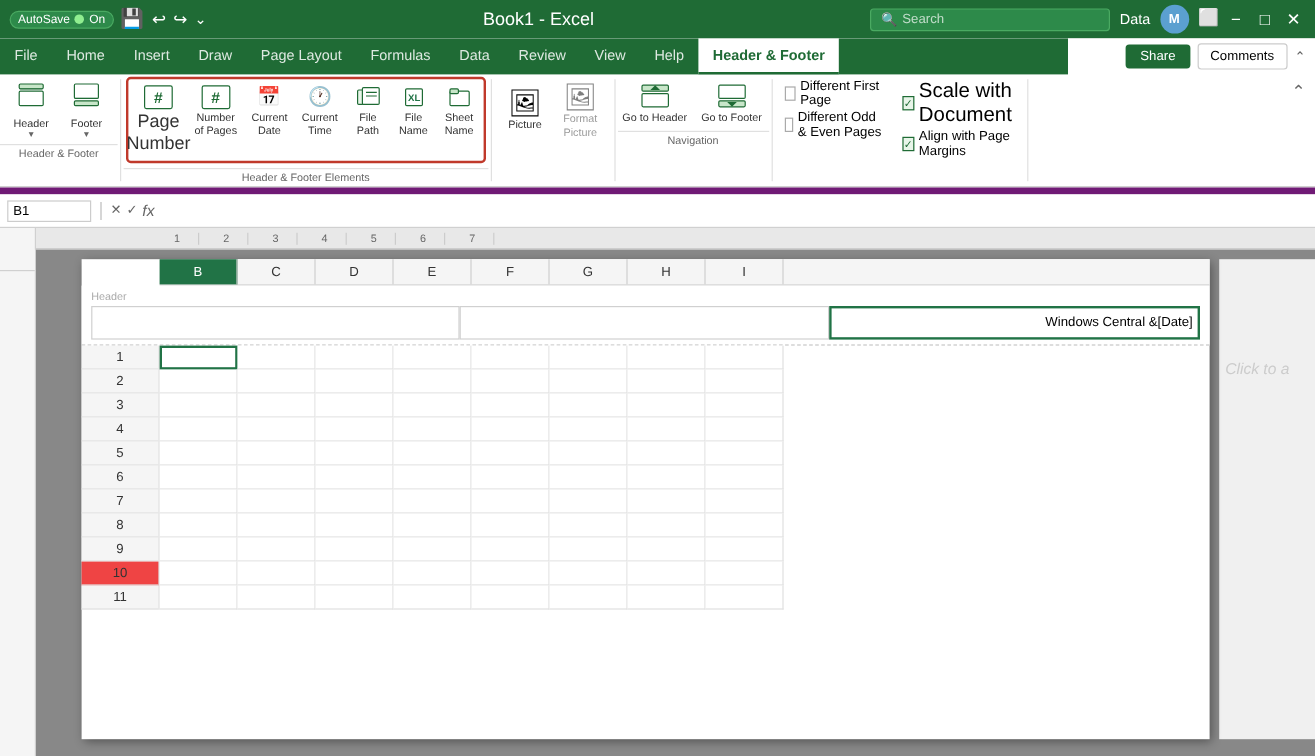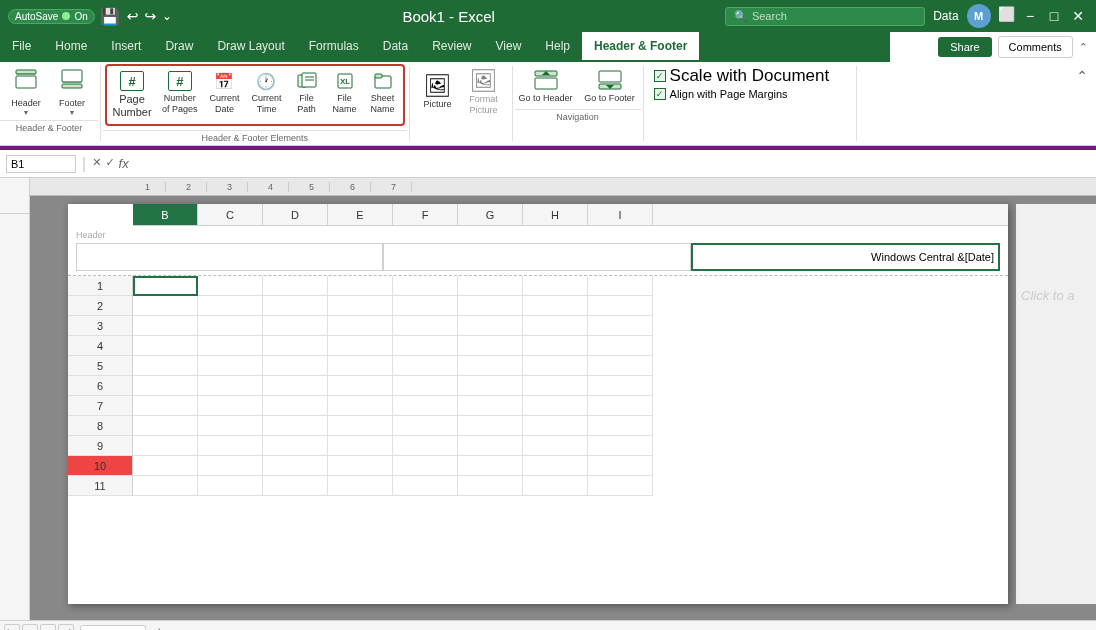--- a/index.html
+++ b/index.html
@@ -19,21 +19,21 @@
     .autosave-toggle { background: #2d8a4a; border: 1px solid #4aaa62; border-radius: 10px; padding: 1px 6px; font-size: 10px; color: white; display: flex; align-items: center; gap: 4px; }
     .toggle-dot { width: 8px; height: 8px; border-radius: 50%; background: #90ee90; }
     .title-bar-title { font-size: 15px; flex: 1; text-align: center; }
     .title-bar-right { display: flex; align-items: center; gap: 8px; }
     .search-box { background: #2d8a4a; border: 1px solid #4aaa62; border-radius: 3px; padding: 2px 8px; color: white; font-size: 11px; width: 200px; display: flex; align-items: center; gap: 4px; }
     .title-controls { display: flex; gap: 4px; }
     .title-btn { width: 20px; height: 20px; background: transparent; border: none; color: white; cursor: pointer; font-size: 14px; display: flex; align-items: center; justify-content: center; }
     .user-avatar { width: 24px; height: 24px; border-radius: 50%; background: #5ba0d0; display: flex; align-items: center; justify-content: center; font-size: 11px; font-weight: bold; color: white; }
 
     
-    .ribbon { background: #fff; border-bottom: 4px solid #701a75; }
+    .ribbon { background: #fff; border-bottom: 6px solid #701a75; }
     .ribbon-tabs { background: #1f6b35; display: flex; height: 30px; }
     .ribbon-tab { padding: 0 12px; color: rgba(255,255,255,0.85); cursor: pointer; display: flex; align-items: center; font-size: 12px; border-bottom: 2px solid transparent; }
     .ribbon-tab.active { background: white; color: #1f6b35; font-weight: 600; border-bottom: 2px solid #1f6b35; }
     .ribbon-btn { display: flex; flex-direction: column; align-items: center; justify-content: flex-start; padding: 3px 5px; cursor: pointer; border-radius: 3px; min-width: 36px; max-width: 46px; }
     .ribbon-btn .label { font-size: 9px; color: #333; text-align: center; line-height: 1.2; margin-top: 2px; white-space: nowrap; }
     .ribbon-btn-large { display: flex; flex-direction: column; align-items: center; padding: 2px 6px; cursor: pointer; border-radius: 3px; min-width: 40px; }
     .ribbon-btn-large .label { font-size: 9px; color: #333; text-align: center; line-height: 1.2; }
     .share-btn { background: #1f6b35; color: white; border: none; border-radius: 3px; padding: 4px 12px; cursor: pointer; font-size: 11px; display: flex; align-items: center; gap: 4px; margin-left: 40px; }
     .comments-btn { background: white; border: 1px solid #ccc; border-radius: 3px; padding: 4px 10px; cursor: pointer; font-size: 11px; }
 
@@ -105,21 +105,21 @@
   </div>
 </div>
 
 <div class="ribbon">
   <div class="ribbon-top">
     <div class="ribbon-tabs" style="flex:1;">
       <div class="ribbon-tab">File</div>
       <div class="ribbon-tab">Home</div>
       <div class="ribbon-tab">Insert</div>
       <div class="ribbon-tab">Draw</div>
-      <div class="ribbon-tab">Draw Layout</div>
+      <div class="ribbon-tab">Page Layout</div>
       <div class="ribbon-tab">Formulas</div>
       <div class="ribbon-tab">Data</div>
       <div class="ribbon-tab">Review</div>
       <div class="ribbon-tab">View</div>
       <div class="ribbon-tab">Help</div>
       <div class="ribbon-tab active">Header &amp; Footer</div>
     </div>
     <div style="display:flex; align-items:center; background:white; padding:0 8px; gap:6px;">
       <button class="share-btn">Share</button>
       <button class="comments-btn">Comments</button>
@@ -158,21 +158,21 @@
       </div>
       <div class="ribbon-section-label">Header &amp; Footer</div>
     </div>
 
     <div class="separator"></div>
 
     <div class="ribbon-section">
       <div style="border: 2px solid #c0392b; border-radius: 4px; padding: 2px; display:flex; gap:2px; margin:2px;">
         <div class="ribbon-btn">
           <div style="width:24px;height:20px;border:1px solid #1f6b35;display:flex;align-items:center;justify-content:center;font-size:13px;font-weight:bold;color:#1f6b35;border-radius:2px;">#</div>
-          <div class="label" style="font-size:11px;">Page<br>Number</div>
+          <div class="label" style="font-size:15px;">Page<br>Number</div>
         </div>
         <div class="ribbon-btn">
           <div style="width:24px;height:20px;border:1px solid #1f6b35;display:flex;align-items:center;justify-content:center;font-size:13px;font-weight:bold;color:#1f6b35;border-radius:2px;">#</div>
           <div class="label" style="font-size:9px;">Number<br>of Pages</div>
         </div>
         <div class="ribbon-btn">
           <div style="width:24px;height:20px;display:flex;align-items:center;justify-content:center;font-size:16px;">📅</div>
           <div class="label" style="font-size:9px;">Current<br>Date</div>
         </div>
         <div class="ribbon-btn">
@@ -255,20 +255,30 @@
 Footer</div>
         </div>
       </div>
       <div class="nav-section-label">Navigation</div>
     </div>
 
     <div class="separator"></div>
 
     <div class="options-section">
       <div class="options-section-items">
+        <div class="options-col">
+          <div class="option-item">
+            <div class="checkbox"></div>
+            <span style="font-size:11px;">Different First Page</span>
+          </div>
+          <div class="option-item">
+            <div class="checkbox"></div>
+            <span style="font-size:11px;">Different Odd &amp; Even Pages</span>
+          </div>
+        </div>
         <div class="options-col">
           <div class="option-item">
             <div class="checkbox checked" style="border-color:#1f6b35; background:#e8f5e9;"></div>
             <span style="font-size:17px;">Scale with Document</span>
           </div>
           <div class="option-item">
             <div class="checkbox checked" style="border-color:#1f6b35; background:#e8f5e9;"></div>
             <span style="font-size:11px;">Align with Page Margins</span>
           </div>
         </div>

